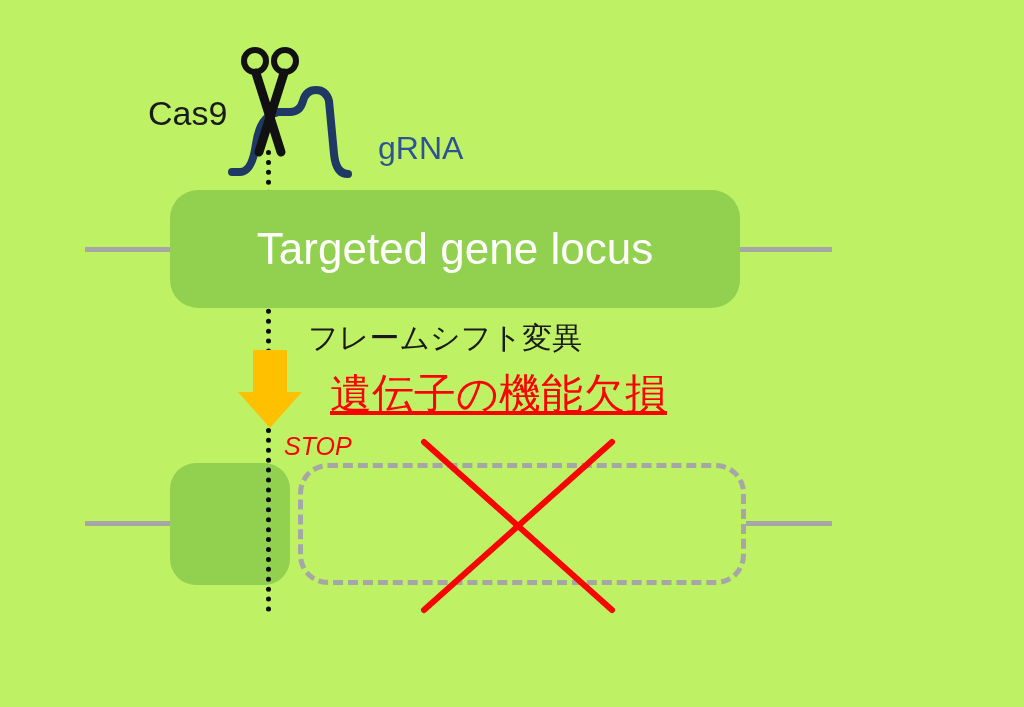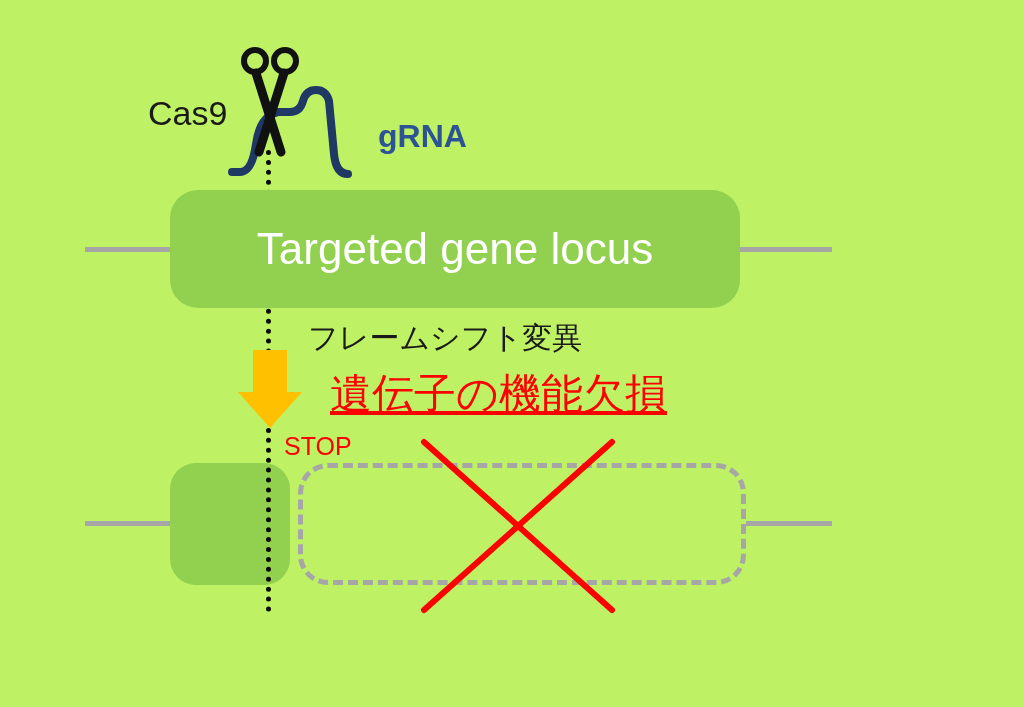--- a/index.html
+++ b/index.html
@@ -8,21 +8,21 @@
   }
   *{margin:0;padding:0;box-sizing:border-box;}
   body{background:#fff;font-family:"Liberation Sans", sans-serif;}
   .canvas{
     position:relative;width:1024px;height:707px;background:#bef264;overflow:hidden;text-align:center;
   }
   .abs{position:absolute;}
 
   
   .cas9-label{left:148px;top:94px;font-size:34px;color:var(--ink);z-index:4;}
-  .grna-label{left:378px;top:118px;font-size:32px;color:var(--navy-text);z-index:4;font-weight:bold;}
+  .grna-label{left:378px;top:130px;font-size:32px;color:var(--navy-text);z-index:4;}
 
   
   .scissors{left:235px;top:46px;z-index:4;}
   .scissors circle{fill:none;stroke:#111;stroke-width:6px;}
   .scissors line{stroke:#111;stroke-width:9px;stroke-linecap:round;}
 
   
   .grna-curve{left:228px;top:86px;z-index:3;}
   .grna-curve path{fill:none;stroke:var(--navy);stroke-width:8px;stroke-linecap:round;stroke-linejoin:round;}
 
@@ -54,21 +54,21 @@
     border-left:5px dotted #0a0a0a;z-index:2;
   }
 
   
   .down-arrow{left:238px;top:350px;z-index:3;}
   .down-arrow polygon{fill:var(--orange);}
 
   
   .frameshift-label{left:308px;top:318px;font-size:30px;color:var(--ink);z-index:4;}
   .loss-label{left:330px;top:366px;font-size:42px;color:var(--red);z-index:4;text-decoration:underline;}
-  .stop-label{left:284px;top:432px;font-size:25px;color:var(--red);z-index:4;}
+  .stop-label{left:284px;top:432px;font-size:25px;color:var(--red);z-index:4;font-style:italic;}
 
   
   .red-cross{left:420px;top:438px;z-index:4;}
   .red-cross line{stroke:var(--red);stroke-width:6px;stroke-linecap:round;}
 </style>
 </head>
 <body>
 
 <div class="canvas">
 

